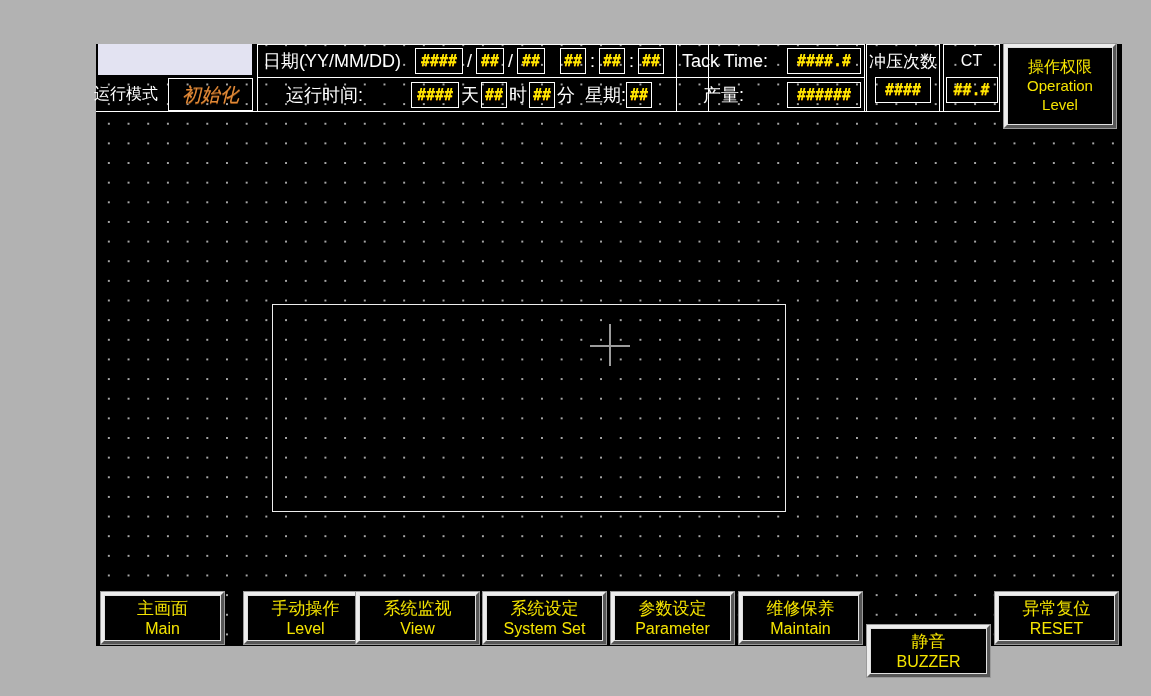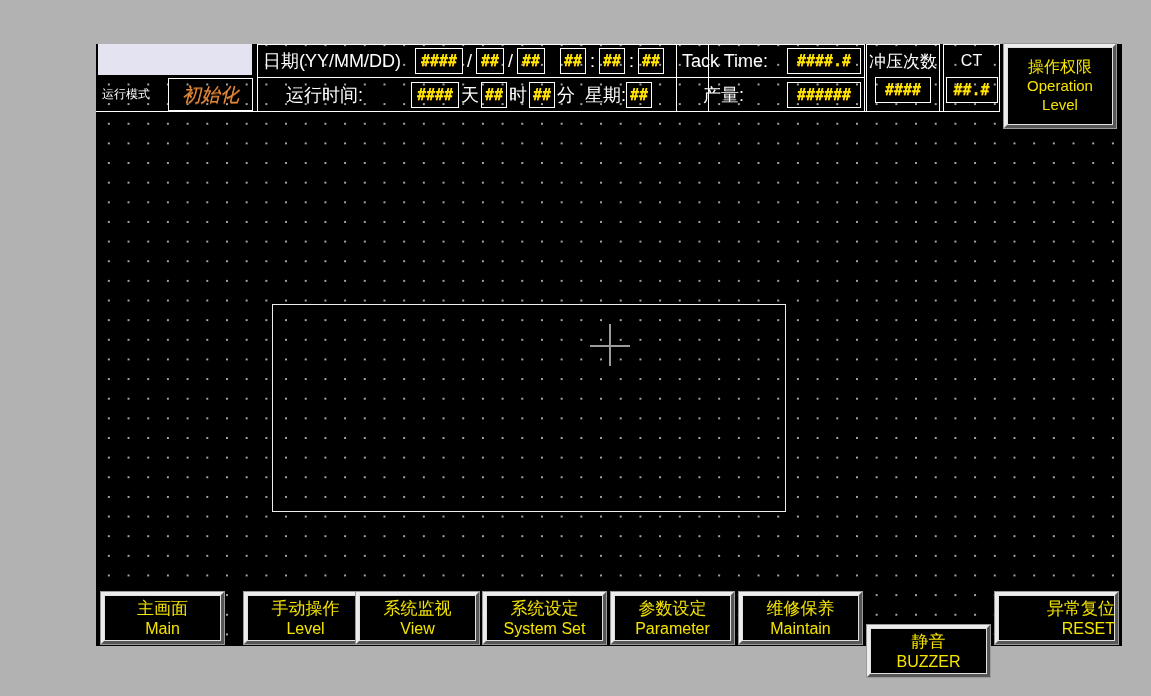--- a/index.html
+++ b/index.html
@@ -11,21 +11,21 @@
   }
   .screen{
     position:absolute;left:96px;top:44px;width:1026px;height:602px;
     background-color:#000;
     background-image:radial-gradient(circle,rgba(255,255,255,.65) .8px,rgba(255,255,255,0) 1.5px);
     background-size:19.7px 19.65px;
     background-position:3px 11px;
   }
   
   .status-box{position:absolute;left:2px;top:0;width:154px;height:31px;background:#e3e3f2;}
-  .mode-label{position:absolute;left:0;top:34px;width:60px;height:33px;color:#fff;font-size:12px;
+  .mode-label{position:absolute;left:0;top:34px;width:60px;height:33px;color:#fff;font-size:16px;
     display:flex;align-items:center;justify-content:center;white-space:nowrap;}
   .mode-box{position:absolute;left:72px;top:34px;width:85px;height:33px;border:1px solid #fff;
     color:#e08a3a;font-size:19px;display:flex;align-items:center;justify-content:center;box-sizing:border-box;
     text-shadow:0 1px 0 #8a4a10;font-style:italic;}
   .hblock{position:absolute;top:0;height:68px;border:1px solid #fff;box-sizing:border-box;}
   .block-a{left:161px;width:452px;}
   .block-b{left:580px;width:189px;}
   .block-c{left:770px;width:74px;}
   .block-d{left:847px;width:57px;}
   .hrow{height:33px;display:flex;align-items:center;box-sizing:border-box;white-space:nowrap;}
@@ -156,18 +156,18 @@
     <div class="en">Parameter</div>
   </div>
   <div class="btn3d nav-btn" style="left:643px;">
     <div class="zh">维修保养</div>
     <div class="en">Maintain</div>
   </div>
   <div class="btn3d nav-btn" style="left:771px;margin-top:33px;">
     <div class="zh">静音</div>
     <div class="en">BUZZER</div>
   </div>
-  <div class="btn3d nav-btn" style="left:899px;align-items:flex-end;">
+  <div class="btn3d nav-btn" style="left:899px;">
     <div class="zh">异常复位</div>
     <div class="en">RESET</div>
   </div>
 
 </div>
 
 </body></html>

